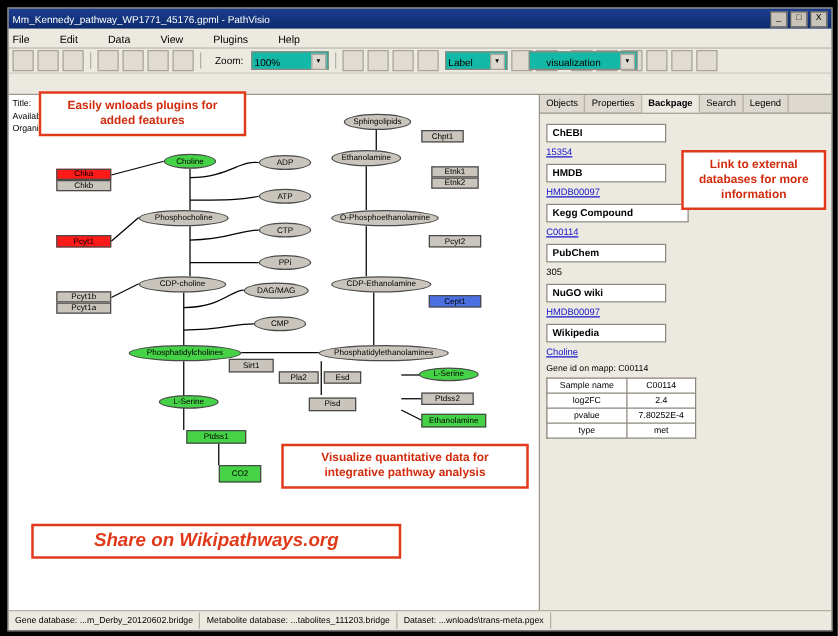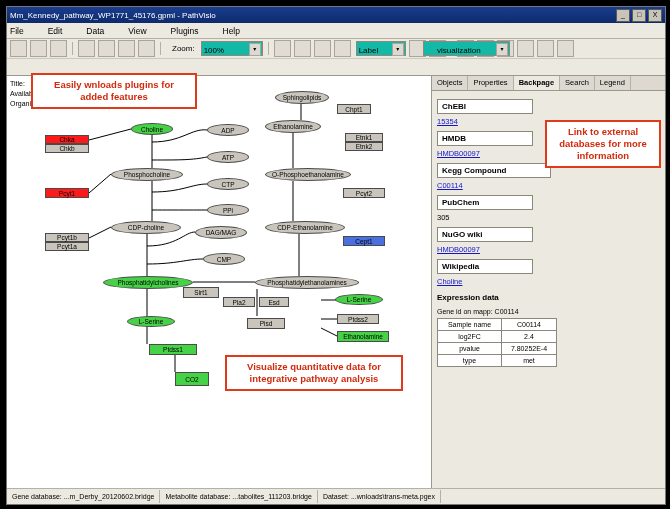--- a/index.html
+++ b/index.html
@@ -213,21 +213,20 @@
 
         <div class="sec">PubChem</div>
         <div class="plain">305</div>
 
         <div class="sec">NuGO wiki</div>
         <a class="lnk">HMDB00097</a>
 
         <div class="sec">Wikipedia</div>
         <a class="lnk">Choline</a>
 
-        <div class="exph">Expression data</div>
         <div class="gid">Gene id on mapp: C00114</div>
 
         <table class="exp">
           <tbody>
               <tr>
             <td>Sample name</td>
             <td>C00114</td>
           </tr>
           <tr>
             <td>log2FC</td>
@@ -248,15 +247,16 @@
   </div>
 
   <div class="status">
     <div class="cell">Gene database: ...m_Derby_20120602.bridge</div>
     <div class="cell">Metabolite database: ...tabolites_111203.bridge</div>
     <div class="cell">Dataset: ...wnloads\trans-meta.pgex</div>
   </div>
 
   <div class="callout" style="left:24px;top:66px;width:166px;">Easily wnloads plugins for added features</div>
   <div class="callout" style="left:538px;top:113px;width:116px;">Link  to external databases  for more information</div>
-  <div class="callout" style="left:218px;top:348px;width:178px;">Visualize quantitative data  for integrative pathway analysis</div>
+  <div class="callout" style="left:218px;top:348px;width:198px;">Visualize quantitative data  for integrative pathway analysis</div>
+  <div class="callout big" style="left:18px;top:412px;width:296px;padding:6px;">Share on Wikipathways.org</div>
 
 </div>
 
 </body></html>

